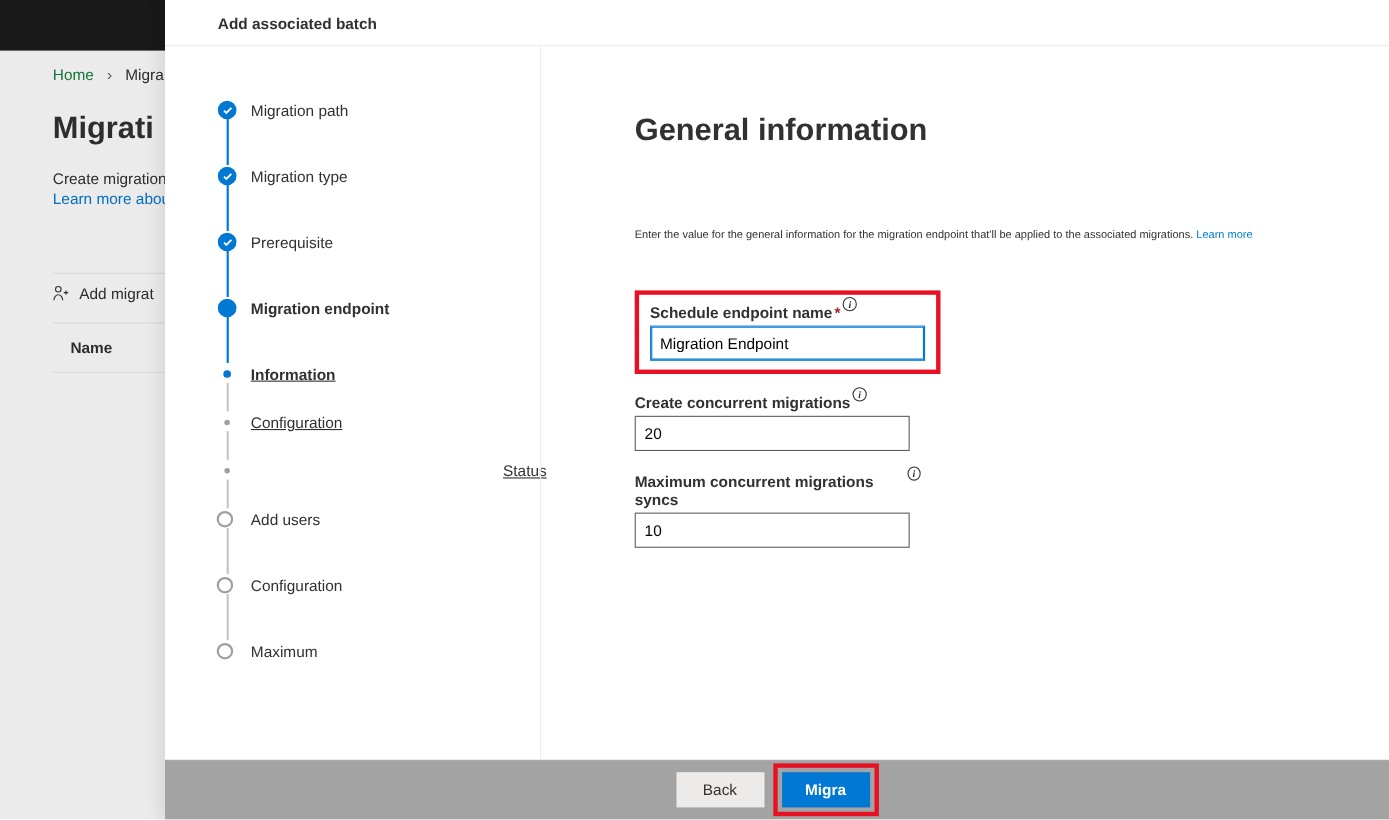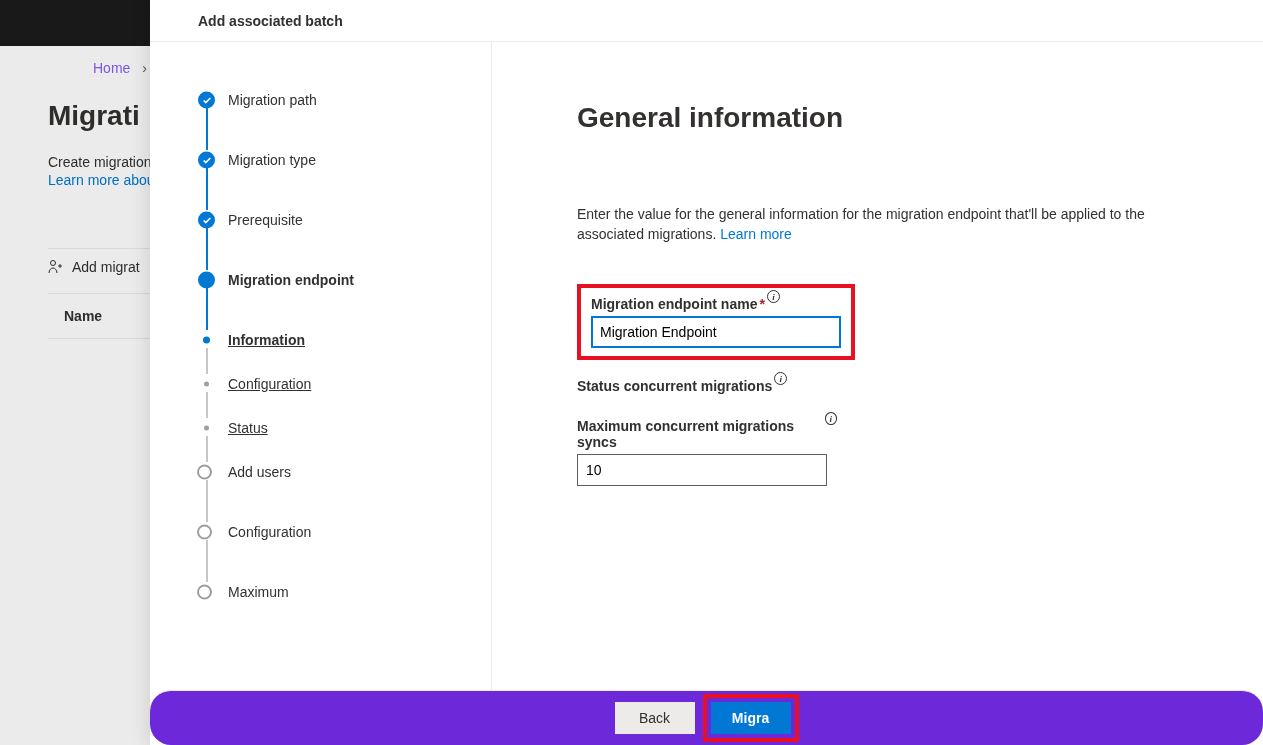--- a/index.html
+++ b/index.html
@@ -4,21 +4,21 @@
 <style>
   * { box-sizing: border-box; margin: 0; padding: 0; }
   html, body { height: 100%; font-family: "Segoe UI", -apple-system, BlinkMacSystemFont, sans-serif; font-size: 14px; color: #323130; }
   body { position: relative; overflow: hidden; }
 
   
   .bg-page { position: absolute; inset: 0; background: #fff; filter: brightness(0.92); }
   .bg-topbar { height: 46px; background: #1b1b1b; }
   .bg-content { padding: 14px 48px; }
   .bg-breadcrumb { font-size: 14px; margin-bottom: 24px; }
-  .bg-breadcrumb a { color: #8b5cf6; text-decoration: none; margin-left: 45px; }
+  .bg-breadcrumb a { color: #15803d; text-decoration: none; }
   .bg-breadcrumb .chev { margin: 0 8px; color: #605e5c; }
   .bg-title { font-size: 28px; font-weight: 600; margin-bottom: 22px; }
   .bg-desc { font-size: 14px; margin-bottom: 2px; }
   .bg-learn { color: #0078d4; text-decoration: none; }
   .bg-sep { border: none; border-top: 1px solid #edebe9; margin-top: 60px; margin-bottom: 0; }
   .bg-addbar { display: flex; align-items: center; gap: 8px; padding: 10px 0; }
   .bg-addbar svg { width: 16px; height: 16px; }
   .bg-table-head { border-top: 1px solid #edebe9; border-bottom: 1px solid #edebe9; padding: 14px 16px; font-weight: 600; margin-top: 8px; }
 
   
@@ -39,33 +39,33 @@
   .ind-check svg { width: 10px; height: 10px; }
   .ind-dot-large { width: 17px; height: 17px; border-radius: 50%; background: #0078d4; }
   .ind-dot-small { width: 7px; height: 7px; border-radius: 50%; background: #0078d4; margin-left: 5px; }
   .ind-dot-small-grey { width: 5px; height: 5px; border-radius: 50%; background: #a19f9d; margin-left: 6px; }
   .ind-ring { width: 15px; height: 15px; border-radius: 50%; border: 2px solid #a19f9d; background: #fff; margin-left: -1px; }
   .step-label { font-size: 14px; }
   .step.current .step-label, .step.minor-current .step-label { font-weight: 600; }
 
   .form-col { flex: 1; padding: 60px 56px 24px 56px; position: relative; overflow: auto; }
   .page-title { font-size: 28px; font-weight: 600; margin-bottom: 70px; }
-  .page-desc { font-size: 14px; margin-bottom: 40px; line-height: 20px; max-width: 660px; }
+  .page-desc { font-size: 10px; margin-bottom: 40px; line-height: 20px; max-width: 660px; }
   .page-desc a { color: #0078d4; text-decoration: none; }
 
   .field { margin-bottom: 20px; width: 250px; }
   .field-label { font-weight: 600; font-size: 14px; display: inline-flex; align-items: flex-start; margin-bottom: 4px; position: relative; }
   .req { color: #a4262c; margin-left: 2px; }
   .info-icon { width: 13px; height: 13px; border: 1px solid #323130; border-radius: 50%; display:inline-flex; align-items:center; justify-content:center; font-size:9px; font-weight:600; font-style: italic; font-family: Georgia, serif; margin-left: 2px; position: relative; top: -6px; cursor: default; }
   .text-input { width: 100%; height: 32px; border: 1px solid #605e5c; padding: 0 8px; font-size: 14px; font-family: inherit; outline: none; }
 
   .highlight-box { border: 4px solid #e81123; padding: 8px 10px 8px 10px; display: inline-block; margin-bottom: 18px; }
   .highlight-box .field { margin-bottom: 0; }
 
-  .footer { height: 55px; border-top: 1px solid #edebe9; display: flex; align-items: center; justify-content: center; gap: 8px; background:#6d28d9;border-radius:21px; }
+  .footer { height: 55px; border-top: 1px solid #edebe9; display: flex; align-items: center; justify-content: center; gap: 8px; background:#a3a3a3; }
   .btn { height: 32px; min-width: 80px; padding: 0 18px; font-size: 14px; font-family: inherit; cursor: pointer; border: none; }
   .btn-secondary { background: #edebe9; color: #323130; }
   .btn-primary { background: #0078d4; color: #fff; font-weight: 600; }
   .highlight-btn { border: 4px solid #e81123; padding: 4px; display: inline-flex; }
 </style>
 </head>
 <body>
 
 <div class="bg-page">
   <div class="bg-topbar"></div>
@@ -143,21 +143,21 @@
             <span class="step-label">Information</span>
             <span class="connector" style="height: 26px; background: rgb(200, 198, 196);"></span>
           </li>
           <li class="step minor minor-upcoming" style="margin-top: 24px;">
             <span class="indicator">
               <span class="ind-dot-small-grey"></span>
             </span>
             <span class="step-label">Configuration</span>
             <span class="connector" style="height: 26px; background: rgb(200, 198, 196);"></span>
           </li>
-          <li class="step minor minor-upcoming" style="margin-top: 24px;">
+          <li class="step minor minor-upcoming" style="margin-top: 24px; justify-content: flex-end;">
             <span class="indicator">
               <span class="ind-dot-small-grey"></span>
             </span>
             <span class="step-label">Status</span>
             <span class="connector" style="height: 26px; background: rgb(200, 198, 196);"></span>
           </li>
           <li class="step major upcoming" style="margin-top: 24px;">
             <span class="indicator">
               <span class="ind-ring"></span>
             </span>
@@ -182,33 +182,34 @@
     <div class="form-col">
       <h1 class="page-title">General information</h1>
       <p class="page-desc">
         <span>Enter the value for the general information for the migration endpoint that'll be applied to the associated migrations.</span>
         <a href="#">Learn more</a>
       </p>
 
       <div class="highlight-box">
         <div class="field">
           <label class="field-label">
-            <span>Migration endpoint name</span>
+            <span>Schedule endpoint name</span>
               <span class="req">*</span>
             <span class="info-icon">i</span>
           </label>
           <input type="text" class="text-input" style="border-color: rgb(0, 120, 212); box-shadow: rgb(0, 120, 212) 0px 0px 0px 1px inset;" value="Migration Endpoint">
         </div>
       </div>
 
       <div class="field">
         <label class="field-label">
-          <span>Status concurrent migrations</span>
+          <span>Create concurrent migrations</span>
           <span class="info-icon">i</span>
         </label>
+        <input type="text" class="text-input" value="20" style="">
       </div>
 
       <div class="field" style="width:260px;">
         <label class="field-label">
           <span>Maximum concurrent migrations syncs</span>
           <span class="info-icon">i</span>
         </label>
         <input type="text" class="text-input" style="width: 250px;" value="10">
       </div>
     </div>

